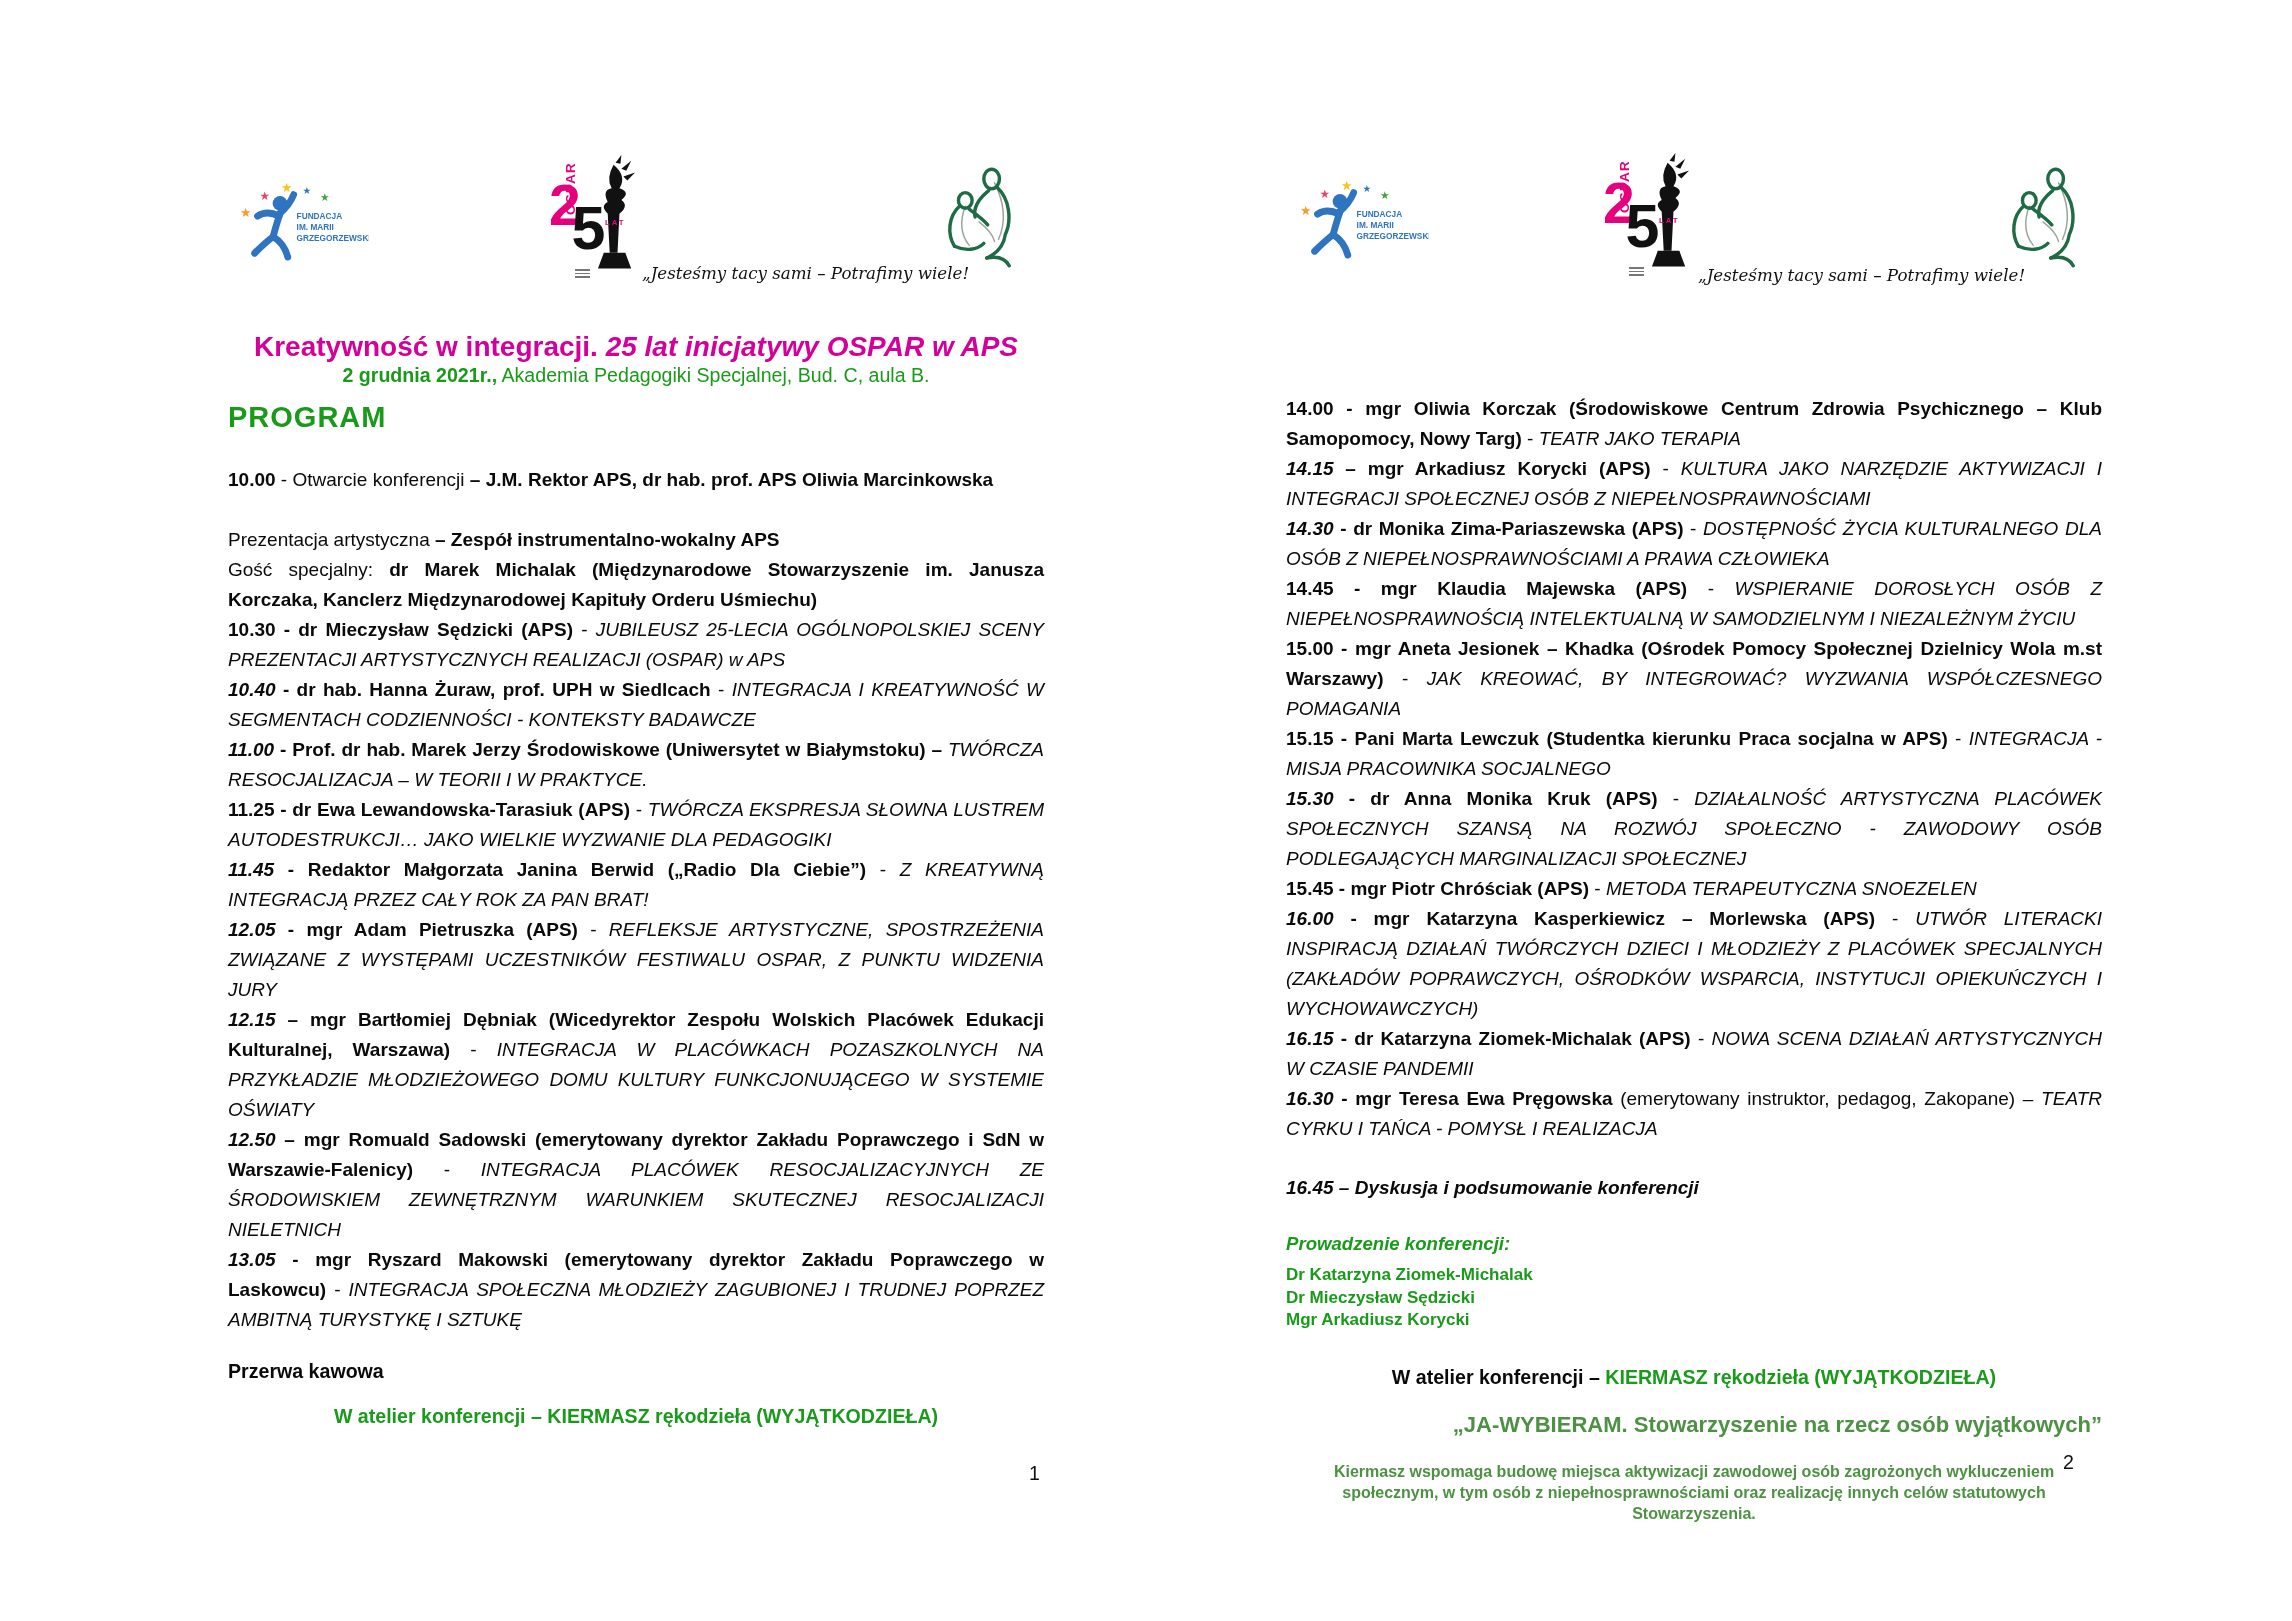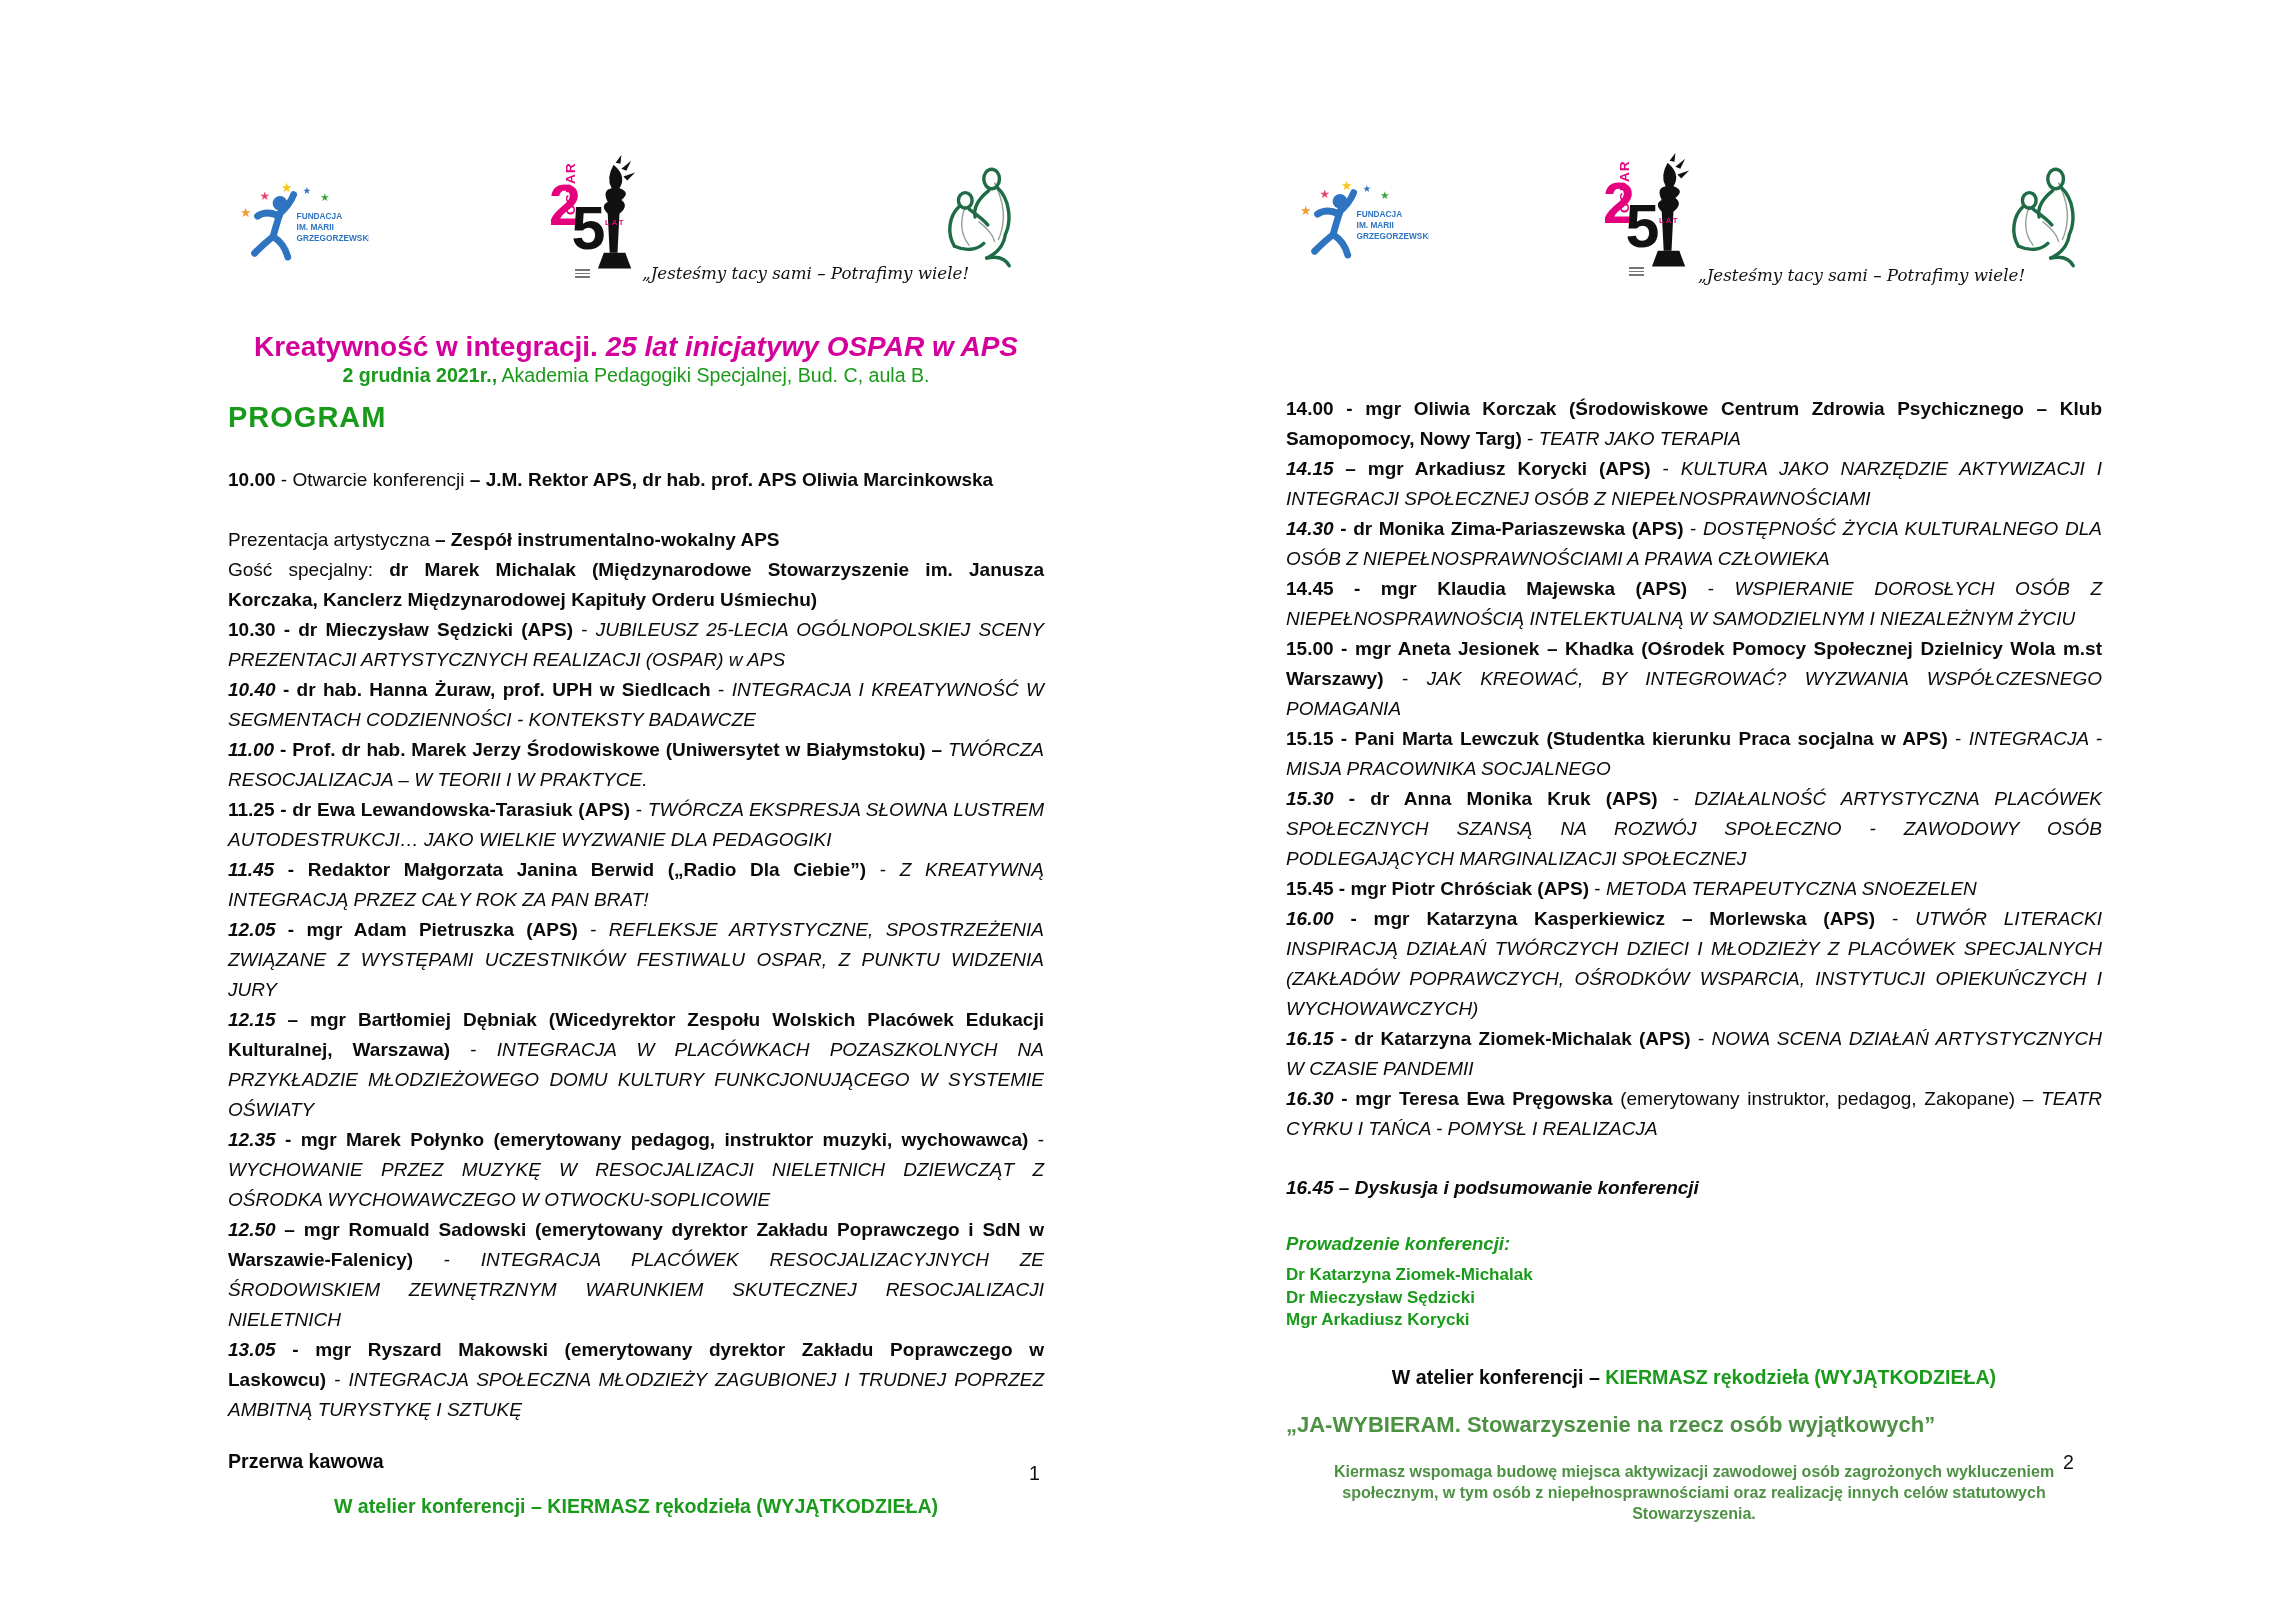--- a/index.html
+++ b/index.html
@@ -33,21 +33,21 @@
   .gap-after{margin-bottom:30px;}
 
   .break-label{font-weight:bold;font-size:19.6px;line-height:25.5px;margin-top:23.5px;}
   .atelier{margin-top:5.9px;text-align:center;font-size:19.6px;line-height:25.5px;}
 
   .discussion{margin-top:29px;font-size:19px;line-height:30px;}
   .moderators{margin-top:28px;text-align:left;}
   .mod-heading{color:var(--green,#1a9a1a);font-weight:bold;font-style:italic;font-size:18.6px;line-height:25.5px;margin-bottom:7.8px;}
   .mod-name{color:var(--green,#1a9a1a);font-weight:bold;font-size:17px;line-height:22.5px;}
   .atelier2{margin-top:33px;text-align:center;font-size:19.6px;line-height:25.5px;}
-  .ja{margin-top:9.8px;text-align:left;color:var(--footer-green,#4d9143);font-weight:bold;font-size:22px;line-height:29px;}
+  .ja{margin-top:9.8px;text-align:right;color:var(--footer-green,#4d9143);font-weight:bold;font-size:22px;line-height:29px;}
   .note{margin-top:3.9px;text-align:center;color:var(--footer-green,#4d9143);font-weight:bold;font-size:16px;line-height:21px;}
 
   .page-number{position:absolute;font-size:19.6px;color:#111;}
 
   
   .quote{position:absolute;font-family:"DejaVu Serif",serif;font-style:italic;font-size:16.7px;color:#111;white-space:nowrap;}
   .ospar-logo{position:absolute;width:93px;height:135px;}
   .ospar-logo .o2{position:absolute;left:0;top:21.6px;font-size:57px;font-weight:bold;color:var(--logo-pink,#e5007d);line-height:1;}
   .ospar-logo .o5{position:absolute;left:22.5px;top:43px;font-size:61px;font-weight:bold;color:#111;line-height:1;}
   .ospar-logo .ov{position:absolute;left:29px;top:45px;font-size:13.7px;font-weight:bold;color:var(--logo-pink,#e5007d);
@@ -204,21 +204,20 @@
       <p class="entry gap-after"><span class="sb">10.00</span><span class="sr"> - Otwarcie konferencji </span><span class="sb">– J.M. Rektor APS, dr hab. prof. APS Oliwia Marcinkowska</span></p>
       <p class="entry"><span class="sr">Prezentacja artystyczna </span><span class="sb">– Zespół instrumentalno-wokalny APS</span></p>
       <p class="entry"><span class="sr">Gość specjalny: </span><span class="sb">dr Marek Michalak (Międzynarodowe Stowarzyszenie im. Janusza Korczaka, Kanclerz Międzynarodowej Kapituły Orderu Uśmiechu)</span></p>
       <p class="entry"><span class="sb">10.30 - dr Mieczysław Sędzicki (APS)</span><span class="sr"> - </span><span class="si">JUBILEUSZ 25-LECIA OGÓLNOPOLSKIEJ SCENY PREZENTACJI ARTYSTYCZNYCH REALIZACJI (OSPAR) w APS</span></p>
       <p class="entry"><span class="sbi">10.40</span><span class="sb"> - dr hab. Hanna Żuraw, prof. UPH w Siedlcach</span><span class="sr"> - </span><span class="si">INTEGRACJA I KREATYWNOŚĆ W SEGMENTACH CODZIENNOŚCI - KONTEKSTY BADAWCZE</span></p>
       <p class="entry"><span class="sbi">11.00</span><span class="sb"> - Prof. dr hab. Marek Jerzy Środowiskowe (Uniwersytet w Białymstoku) – </span><span class="si">TWÓRCZA RESOCJALIZACJA – W TEORII I W PRAKTYCE.</span></p>
       <p class="entry"><span class="sb">11.25 - dr Ewa Lewandowska-Tarasiuk (APS)</span><span class="sr"> - </span><span class="si">TWÓRCZA EKSPRESJA SŁOWNA LUSTREM AUTODESTRUKCJI… JAKO WIELKIE WYZWANIE DLA PEDAGOGIKI</span></p>
       <p class="entry"><span class="sbi">11.45</span><span class="sb"> - Redaktor Małgorzata Janina Berwid („Radio Dla Ciebie”)</span><span class="sr"> - </span><span class="si">Z KREATYWNĄ INTEGRACJĄ PRZEZ CAŁY ROK ZA PAN BRAT!</span></p>
       <p class="entry"><span class="sbi">12.05</span><span class="sb"> - mgr Adam Pietruszka (APS)</span><span class="sr"> - </span><span class="si">REFLEKSJE ARTYSTYCZNE, SPOSTRZEŻENIA ZWIĄZANE Z WYSTĘPAMI UCZESTNIKÓW FESTIWALU OSPAR, Z PUNKTU WIDZENIA JURY</span></p>
       <p class="entry"><span class="sbi">12.15</span><span class="sb"> – mgr Bartłomiej Dębniak (Wicedyrektor Zespołu Wolskich Placówek Edukacji Kulturalnej, Warszawa)</span><span class="sr"> - </span><span class="si">INTEGRACJA W PLACÓWKACH POZASZKOLNYCH NA PRZYKŁADZIE MŁODZIEŻOWEGO DOMU KULTURY FUNKCJONUJĄCEGO W SYSTEMIE OŚWIATY</span></p>
-      <p class="entry"><span class="sbi">12.35</span><span class="sb"> - mgr Marek Połynko (emerytowany pedagog, instruktor muzyki, wychowawca)</span><span class="sr">  - </span><span class="si">WYCHOWANIE PRZEZ MUZYKĘ W RESOCJALIZACJI NIELETNICH DZIEWCZĄT Z OŚRODKA WYCHOWAWCZEGO W OTWOCKU-SOPLICOWIE</span></p>
       <p class="entry"><span class="sbi">12.50</span><span class="sb"> – mgr Romuald Sadowski (emerytowany dyrektor Zakładu Poprawczego i SdN w Warszawie-Falenicy)</span><span class="sr"> - </span><span class="si">INTEGRACJA PLACÓWEK RESOCJALIZACYJNYCH ZE ŚRODOWISKIEM ZEWNĘTRZNYM WARUNKIEM SKUTECZNEJ RESOCJALIZACJI NIELETNICH</span></p>
       <p class="entry"><span class="sbi">13.05</span><span class="sb"> - mgr Ryszard Makowski (emerytowany dyrektor Zakładu Poprawczego w Laskowcu)</span><span class="sr"> - </span><span class="si">INTEGRACJA SPOŁECZNA MŁODZIEŻY ZAGUBIONEJ I TRUDNEJ POPRZEZ AMBITNĄ TURYSTYKĘ I SZTUKĘ</span></p>
     </div>
 
   <p class="break-label">Przerwa kawowa</p>
   <p class="atelier"><span class="sgb">W atelier konferencji – KIERMASZ rękodzieła (WYJĄTKODZIEŁA)</span></p>
 </div>
 <div class="page-number" style="left:1029px;top:1462px;">1</div>
 
 <div id="col2" class="col">

